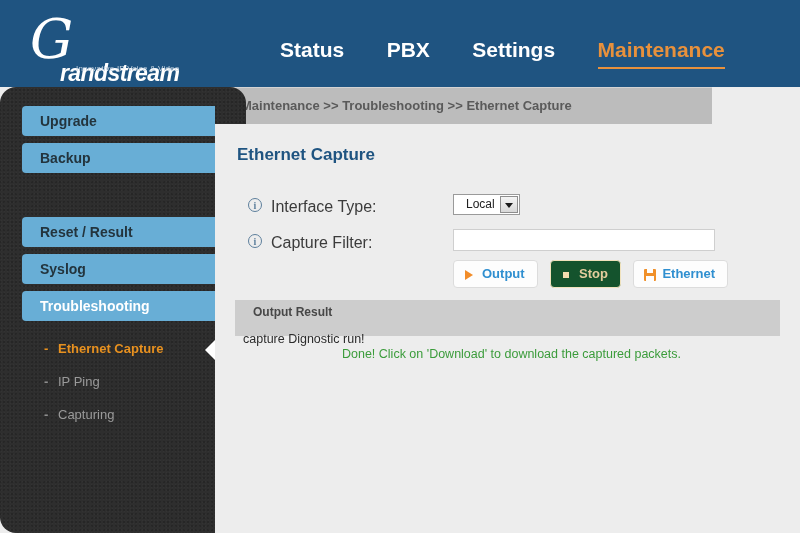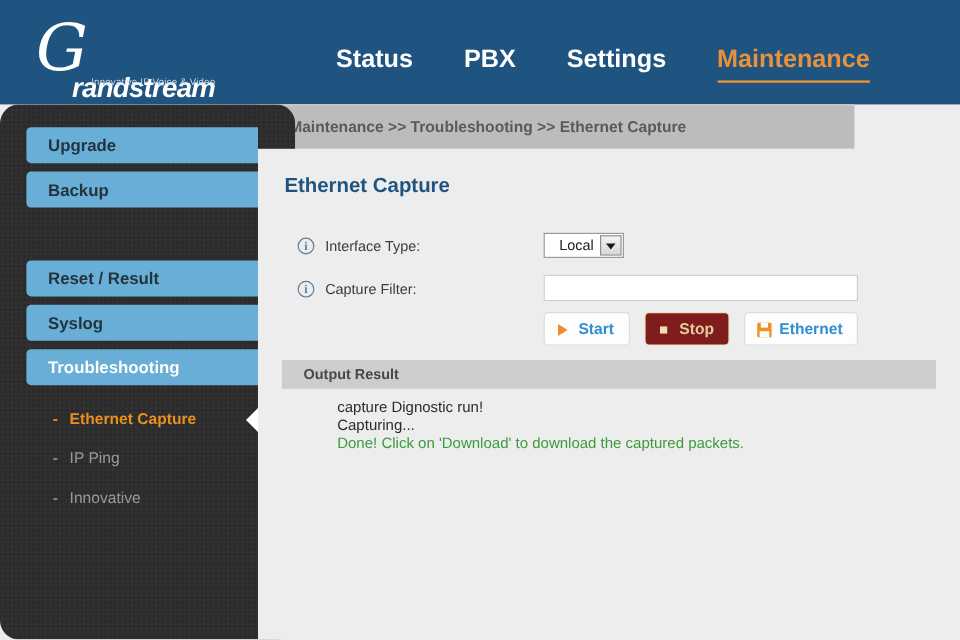--- a/index.html
+++ b/index.html
@@ -205,21 +205,21 @@
     text-align: center;
     line-height: 14px;
     font-family: "Liberation Serif", serif;
     cursor: pointer;
     box-sizing: border-box;
   }
   .field-label {
     position: absolute;
     left: 56px; top: 2px;
     color: #3b3b3b;
-    font-size: 12px;
+    font-size: 16px;
     white-space: nowrap;
     text-align: right;
   }
 
   .select-box {
     position: absolute;
     left: 238px; top: -2px;
     height: 21px;
     background: #ffffff;
     border: 1px solid #9a9a9a;
@@ -284,21 +284,21 @@
     line-height: 26px;
     font-size: 13px;
     font-weight: bold;
     color: #2f8fd0;
     white-space: nowrap;
     vertical-align: top;
   }
   .btn.disabled {
     color: #e3cd9d;
     border-color: #f0e2bd;
-    background: #7f1d1d;
+    background: #14532d;
     cursor: default;
   }
   .icon-play {
     position: absolute;
     left: 11px; top: 9px;
     width: 0; height: 0;
     border-top: 5px solid transparent;
     border-bottom: 5px solid transparent;
     border-left: 8px solid #f28c28;
   }
@@ -327,21 +327,21 @@
     position: absolute;
     left: 2px; bottom: 0;
     width: 8px; height: 5px;
     background: #fdfdfd;
   }
 
   
   .out-header {
     position: absolute;
     left: 20px; top: 176px;
-    width: 545px; height: 24px;
+    width: 545px; height: 36px;
     background: #cdcdcd;
     box-sizing: border-box;
   }
   .out-header-label {
     position: absolute;
     left: 18px; top: 5px;
     color: #474747;
     font-size: 12px;
     font-weight: bold;
   }
@@ -350,23 +350,22 @@
     left: 20px; top: 200px;
     width: 545px;
     padding: 8px 0 0 8px;
     box-sizing: border-box;
   }
   .out-line {
     font-size: 12.5px;
     line-height: 15px;
     color: #2b2b2b;
     white-space: nowrap;
-    margin-left: 38px;
-  }
-  .out-line.ok { color: #3b9c3b; }
+  }
+  .out-line.ok { color: #3b9c3b; text-align: center; }
 </style>
 </head>
 <body>
 
 <div class="header">
   <div class="logo-wrap">
     <div class="logo-mark">G</div>
     <div class="logo-word">randstream</div>
     <div class="logo-tag">Innovative IP Voice &amp; Video</div>
   </div>
@@ -404,21 +403,21 @@
     <span class="sub-dash">-</span>
     <span class="sub-label">Ethernet Capture</span>
     <span class="sub-arrow"></span>
   </div>
   <div class="sub-item" style="top:283px">
     <span class="sub-dash">-</span>
     <span class="sub-label">IP Ping</span>
   </div>
   <div class="sub-item" style="top:316px">
     <span class="sub-dash">-</span>
-    <span class="sub-label">Innovative</span>
+    <span class="sub-label">Capturing</span>
   </div>
 </div>
 
 <div class="content">
   <div class="page-title">Ethernet Capture</div>
 
   <div class="form-row" style="top:72px">
     <span class="info-icon">i</span>
     <span class="field-label">Interface Type:</span>
     <div class="select-box">
@@ -429,33 +428,32 @@
 
   <div class="form-row" style="top:108px">
     <span class="info-icon">i</span>
     <span class="field-label">Capture Filter:</span>
     <input class="text-input" type="text" placeholder="" style="">
   </div>
 
   <div class="btn-row">
     <div class="btn">
       <span class="icon-play"></span>
-      <span>Start</span>
+      <span>Output</span>
     </div>
     <div class="btn disabled">
       <span class="icon-stop"></span>
       <span>Stop</span>
     </div>
     <div class="btn">
       <span class="icon-save"></span>
       <span>Ethernet</span>
     </div>
   </div>
 
   <div class="out-header">
     <span class="out-header-label">Output Result</span>
   </div>
   <div class="out-body">
     <div class="out-line">capture Dignostic run!</div>
-    <div class="out-line">Capturing...</div>
     <div class="out-line ok">Done! Click on 'Download' to download the captured packets.</div>
   </div>
 </div>
 
 </body></html>

